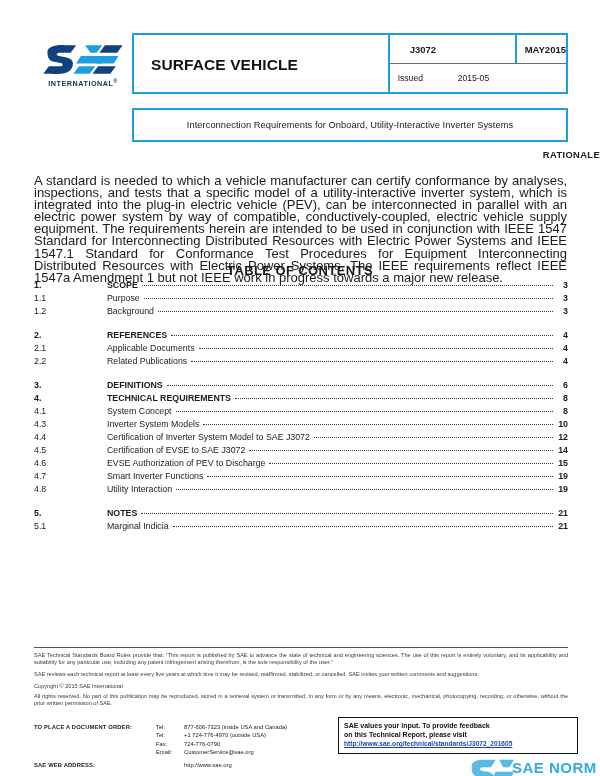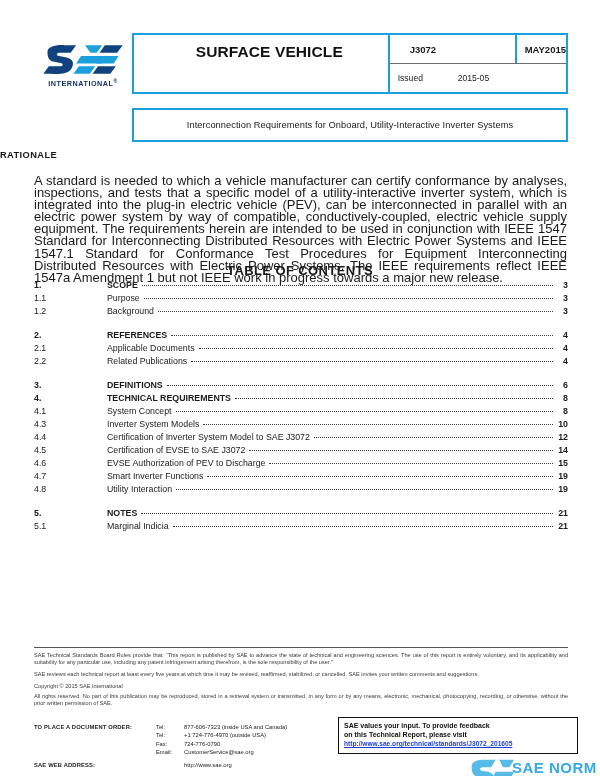--- a/index.html
+++ b/index.html
@@ -60,20 +60,21 @@
   .hdr-box {
     flex: 1 1 auto;
     border: 2px solid #1b9fdd;
     display: flex;
     min-height: 57px;
   }
   .hdr-title-cell {
     flex: 1 1 auto;
     padding: 7px 0 6px 17px;
     display: flex;
+    flex-direction: column;
     justify-content: center;
     gap: 11px;
   }
   .hdr-title-cell .l1, .hdr-title-cell .l2 {
     font-size: 15.5px;
     font-weight: bold;
     letter-spacing: 0.1px;
     line-height: 19px;
     color: #111;
   }
@@ -137,21 +138,21 @@
     font-size: 9.3px;
     color: #1a1a1a;
     letter-spacing: 0.05px;
   }
 
   
   .rationale-head {
     position: absolute;
     left: 0; top: 150px;
     width: 600px;
-    text-align: left;
+    text-align: right;
     font-size: 9.3px;
     font-weight: bold;
     letter-spacing: 0.4px;
   }
   .rationale-body {
     position: absolute;
     left: 34px; top: 175px;
     width: 533px;
     font-size: 13px;
     line-height: 12.1px;

